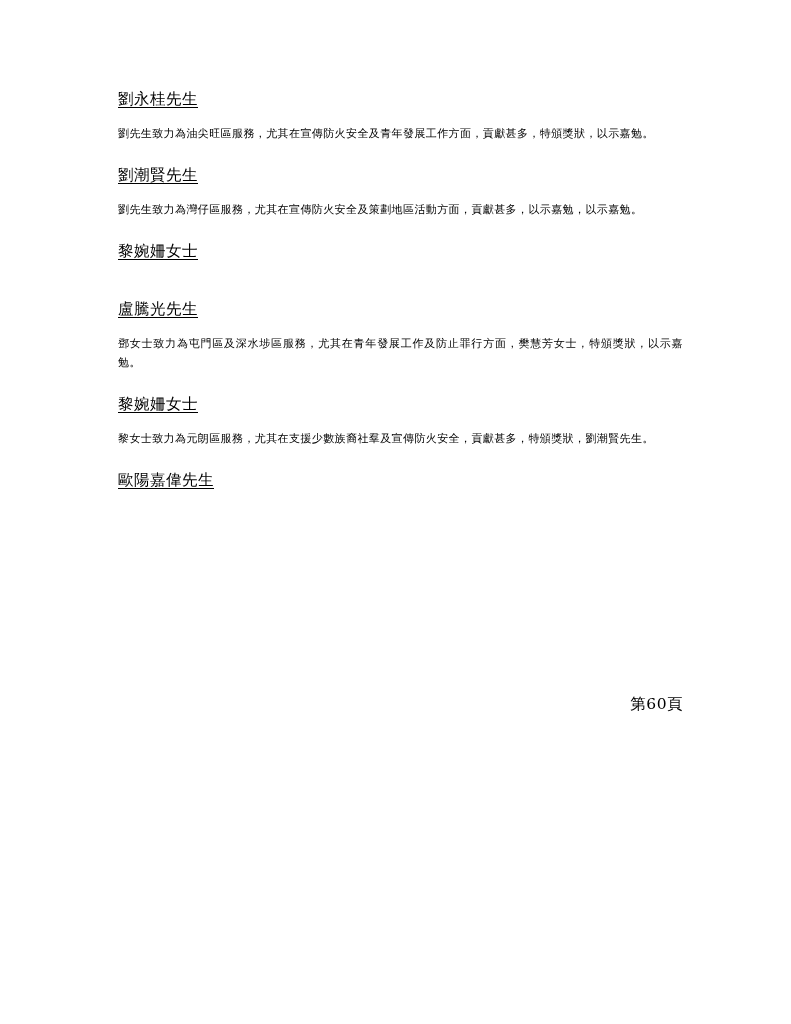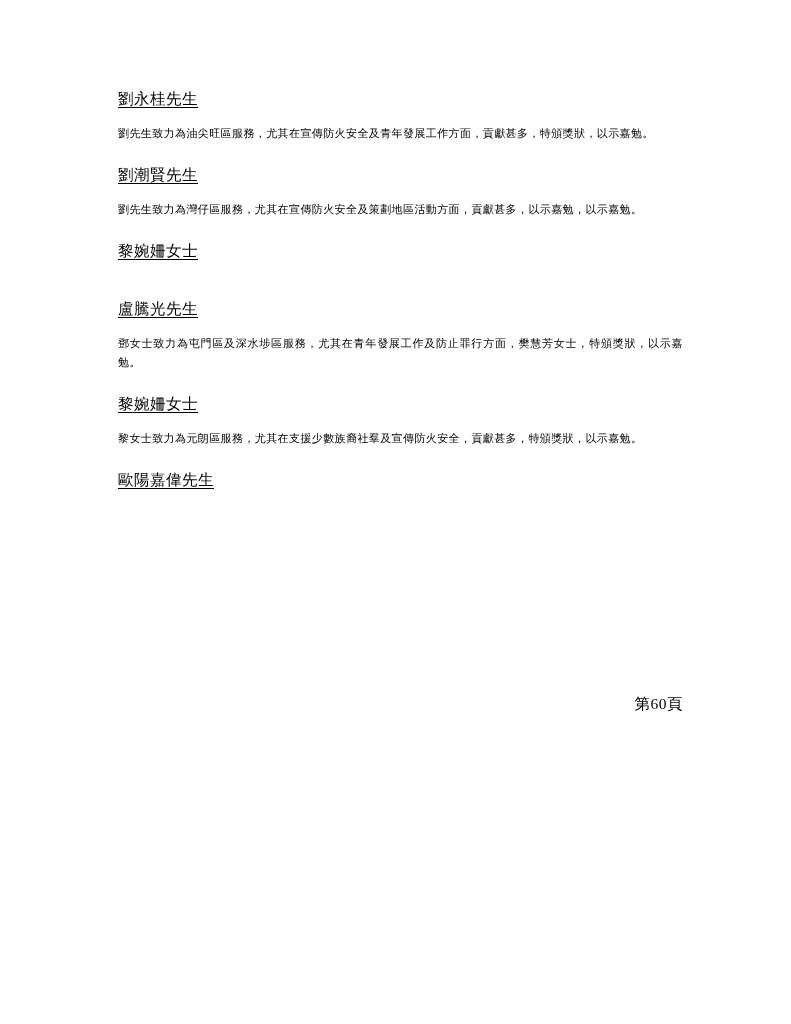--- a/index.html
+++ b/index.html
@@ -41,21 +41,20 @@
     letter-spacing: 0.4px;
     text-align: justify;
     text-justify: inter-character;
   }
   .footer {
     position: absolute;
     right: 108px;
     bottom: 45px;
     font-size: 15.5px;
     letter-spacing: 0.5px;
-    font-family: Liberation Serif, serif;
   }
 </style>
 </head>
 <body>
 
 <div class="page">
   <div class="content">
 
     <div class="entry">
       <div class="entry-name">劉永桂先生</div>
@@ -72,21 +71,21 @@
     </div>
 
 
     <div class="entry">
       <div class="entry-name">盧騰光先生</div>
       <div class="entry-body">鄧女士致力為屯門區及深水埗區服務，尤其在青年發展工作及防止罪行方面，樊慧芳女士，特頒獎狀，以示嘉勉。</div>
     </div>
 
     <div class="entry">
       <div class="entry-name">黎婉姍女士</div>
-      <div class="entry-body">黎女士致力為元朗區服務，尤其在支援少數族裔社羣及宣傳防火安全，貢獻甚多，特頒獎狀，以示嘉勉。</div>
+      <div class="entry-body">黎女士致力為元朗區服務，尤其在支援少數族裔社羣及宣傳防火安全，貢獻甚多，特頒獎狀，劉潮賢先生。</div>
     </div>
 
     <div class="entry">
       <div class="entry-name">歐陽嘉偉先生</div>
     </div>
 
   </div>
 
   <div class="footer">第60頁</div>
 </div>

